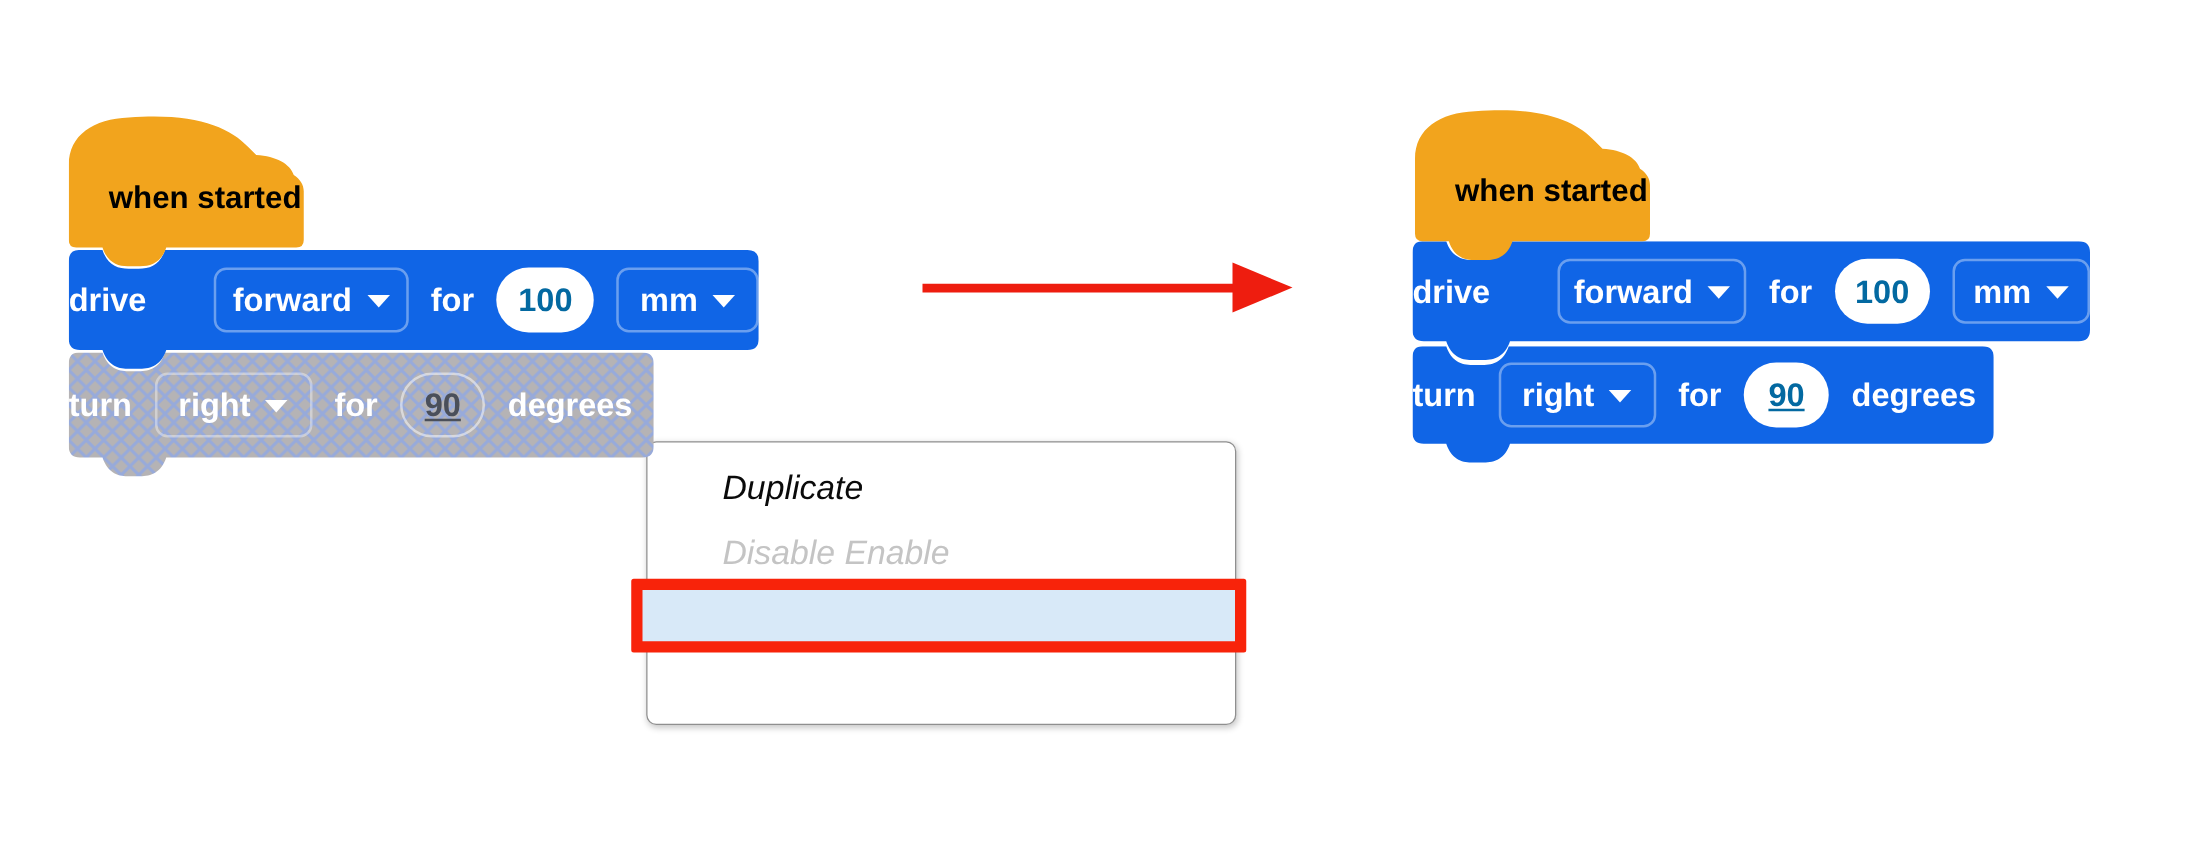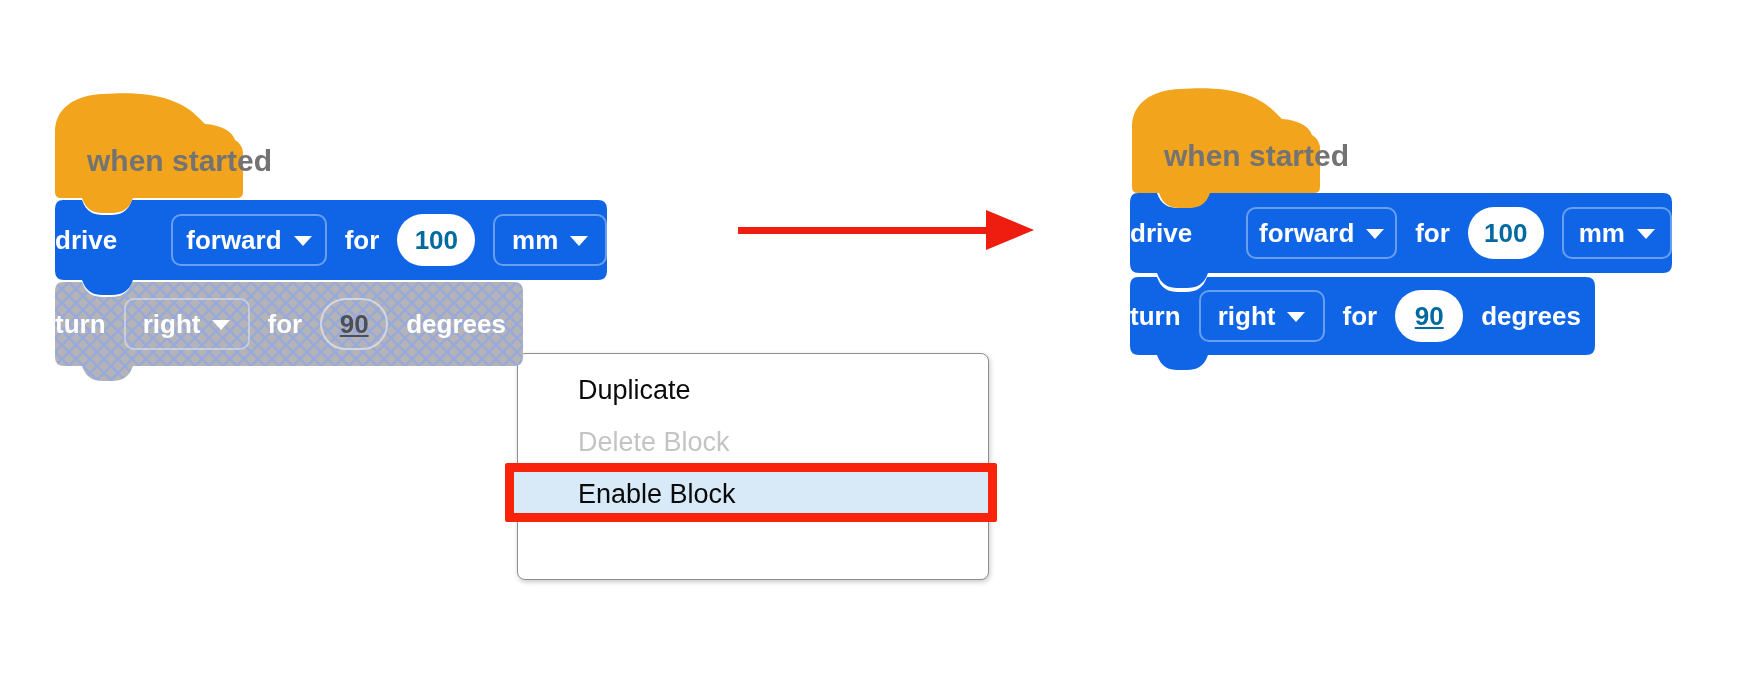--- a/index.html
+++ b/index.html
@@ -1,21 +1,21 @@
 <!DOCTYPE html>
 <html><head>
 <meta charset="utf-8">
 <style>
   html,body{margin:0;padding:0;background:#fff;}
   .canvas{position:relative;width:1752px;height:690px;background:#ffffff;overflow:hidden;
           font-family:"Liberation Sans", sans-serif;}
 
   
   .stack-svg{position:absolute;}
-  .hat-label{position:absolute;font-weight:bold;font-size:30px;color:#737373;white-space:nowrap;}
+  .hat-label{position:absolute;font-weight:bold;font-size:25px;color:#000000;white-space:nowrap;}
   .block-row{position:absolute;display:flex;align-items:center;gap:18px;
              box-sizing:border-box;}
   .block-label{font-weight:bold;font-size:26px;color:#fff;white-space:nowrap;}
   .dropdown{height:52px;border:2px solid rgba(255,255,255,0.38);border-radius:10px;
             display:flex;align-items:center;justify-content:center;gap:12px;box-sizing:border-box;}
   .caret{width:0;height:0;border-left:9px solid transparent;border-right:9px solid transparent;
          border-top:10px solid #fff;margin-top:2px;}
   .oval{height:52px;background:#fff;border-radius:26px;display:flex;align-items:center;
         justify-content:center;font-weight:bold;font-size:26px;color:#0369a1;box-sizing:border-box;}
   .oval.ghost{background:transparent;border:2px solid rgba(255,255,255,0.5);color:#4a4f5a;}
@@ -23,21 +23,21 @@
   
   .dd-forward{width:167px;margin-left:36px;} .dd-mm{width:122px;align-items:center;} .dd-right{width:126px;}
   .ov-100{width:84px;} .ov-90{width:68px;text-decoration:underline;}
 
   
   .z1{z-index:1;} .z2{z-index:2;} .z3{z-index:3;}
 
   
   .context-menu{position:absolute;left:517px;top:353px;width:472px;height:227px;background:#fff;
                 border:1px solid #8f8f8f;border-radius:8px;box-shadow:1px 2px 5px rgba(0,0,0,0.22);
-                box-sizing:border-box;}
+                box-sizing:border-box;font-style:italic;}
   .menu-items{position:relative;z-index:2;padding-top:10px;}
   .menu-item{height:52px;line-height:52px;padding-left:60px;font-size:27px;color:#0a0a0a;
              white-space:nowrap;}
   .menu-item.disabled{color:#c4c4c4;}
   .red-frame{position:absolute;left:-13px;top:109px;width:492px;height:59px;z-index:1;
              background:#d8e9f8;border:9px solid #f8230a;border-radius:2px;box-sizing:border-box;}
 
   
   .arrow{position:absolute;left:738px;top:206px;width:296px;height:48px;}
   .arrow-shaft{position:absolute;left:0;top:21px;width:252px;height:7px;background:#ee1d0f;}
@@ -89,22 +89,21 @@
 
   <svg class="stack-svg z3" style="left:55px;top:92px;" width="190" height="124" viewBox="0 0 190 124">
     <path fill="#f2a41d" d="M0,100 L0,40 C0,16 20,3 48,2 C100,-2 128,9 144,26 L150,32 C166,33 177,39 180,48 C185,51 188,56 188,61 L188,100 Q188,106 182,106 L78,106 C74,118 66,121 57,121 L47,121 C39,121 31,118 27,106 L6,106 Q0,106 0,100 Z"></path>
   </svg>
   <div class="hat-label z3" style="left:87px;top:144px;">when started</div>
 
   <div class="context-menu">
     <div class="red-frame"></div>
     <div class="menu-items">
       <div class="menu-item">Duplicate</div>
-      <div class="menu-item disabled">Delete Block</div>
-      <div class="menu-item">Enable Block</div>
+      <div class="menu-item disabled">Disable Enable</div>
     </div>
   </div>
 
   <div class="arrow">
     <div class="arrow-shaft"></div>
     <div class="arrow-head"></div>
   </div>
 
   <svg class="stack-svg z1" style="left:1130px;top:277px;" width="465" height="94" viewBox="0 0 465 94">
     <path fill="#1065e6" d="M8,0 L27,0 C31,12 39,15 48,15 L56,15 C65,15 73,12 77,0 L456,0 Q465,0 465,9 L465,69 Q465,78 456,78 L78,78 C74,90 66,93 57,93 L47,93 C39,93 31,90 27,78 L9,78 Q0,78 0,69 L0,9 Q0,0 8,0 Z"></path>

